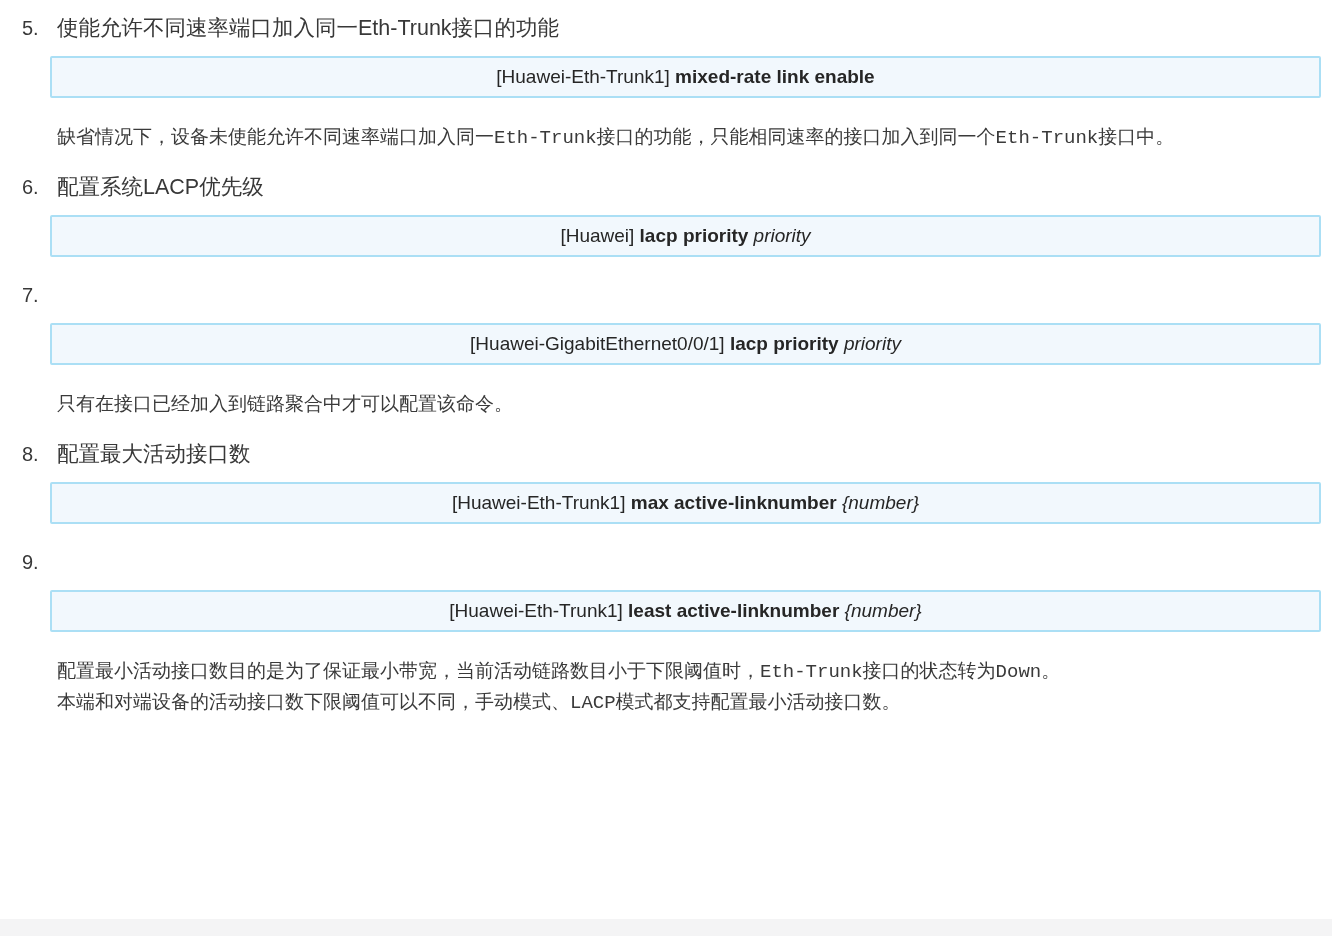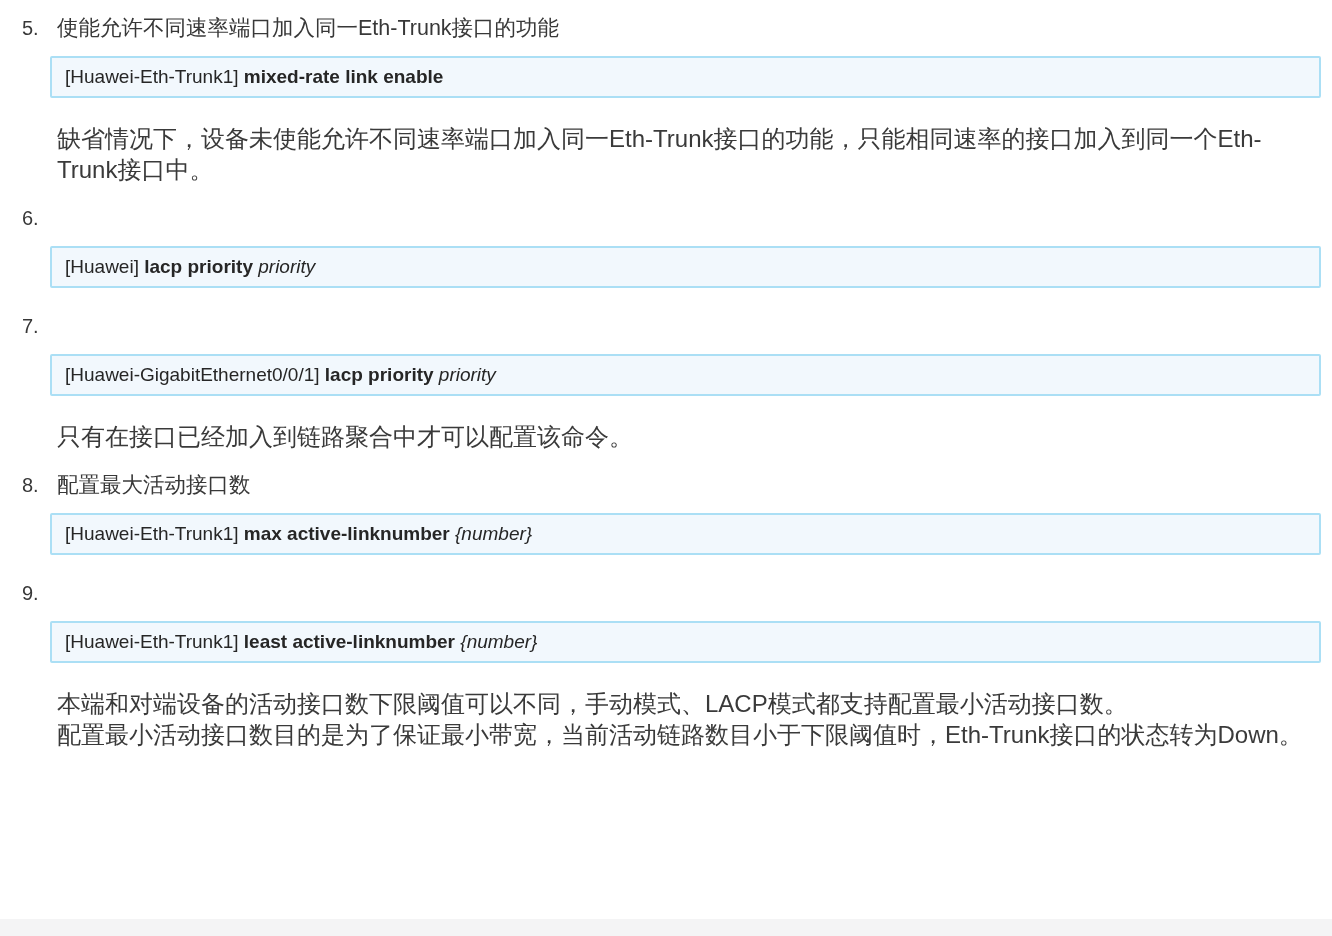--- a/index.html
+++ b/index.html
@@ -34,28 +34,30 @@
   .cmd-box {
     margin: 0 11px 25px 50px;
     background: #f2f8fd;
     border: 2px solid #abdff5;
     border-radius: 2px;
     padding: 7px 13px;
     font-size: 19px;
     line-height: 24px;
     color: #262626;
     white-space: nowrap;
+    text-align: center;
   }
   .cmd-box .kw { font-weight: bold; }
   .cmd-box .param { font-style: italic; }
   .desc {
     margin: 0 14px 0 57px;
-    font-size: 24px;
+    font-size: 19px;
     line-height: 31px;
     color: #3a3a3a;
+    font-family: Liberation Mono, monospace;
   }
   .footer-strip {
     position: absolute;
     left: 0; bottom: 0;
     width: 100%; height: 17px;
     background: #f4f4f5;
   }
 </style>
 </head>
 <body>
@@ -67,20 +69,21 @@
       <span class="num">5.</span>
       <span class="heading-text">使能允许不同速率端口加入同一Eth-Trunk接口的功能</span>
     </div>
     <div class="cmd-box"><span class="ctx">[Huawei-Eth-Trunk1] </span><span class="kw">mixed-rate link enable</span><span class="param"></span></div>
     <p class="desc">缺省情况下，设备未使能允许不同速率端口加入同一Eth-Trunk接口的功能，只能相同速率的接口加入到同一个Eth-Trunk接口中。</p>
   </section>
 
   <section class="section">
     <div class="heading">
       <span class="num">6.</span>
+      <span class="heading-text">配置系统LACP优先级</span>
     </div>
     <div class="cmd-box"><span class="ctx">[Huawei] </span><span class="kw">lacp priority</span><span class="param"> priority</span></div>
   </section>
 
   <section class="section">
     <div class="heading">
       <span class="num">7.</span>
     </div>
     <div class="cmd-box"><span class="ctx">[Huawei-GigabitEthernet0/0/1] </span><span class="kw">lacp priority</span><span class="param"> priority</span></div>
     <p class="desc">只有在接口已经加入到链路聚合中才可以配置该命令。</p>
@@ -92,18 +95,18 @@
       <span class="heading-text">配置最大活动接口数</span>
     </div>
     <div class="cmd-box"><span class="ctx">[Huawei-Eth-Trunk1] </span><span class="kw">max active-linknumber</span><span class="param"> {number}</span></div>
   </section>
 
   <section class="section">
     <div class="heading">
       <span class="num">9.</span>
     </div>
     <div class="cmd-box"><span class="ctx">[Huawei-Eth-Trunk1] </span><span class="kw">least active-linknumber</span><span class="param"> {number}</span></div>
+    <p class="desc">配置最小活动接口数目的是为了保证最小带宽，当前活动链路数目小于下限阈值时，Eth-Trunk接口的状态转为Down。</p>
     <p class="desc">本端和对端设备的活动接口数下限阈值可以不同，手动模式、LACP模式都支持配置最小活动接口数。</p>
-    <p class="desc">配置最小活动接口数目的是为了保证最小带宽，当前活动链路数目小于下限阈值时，Eth-Trunk接口的状态转为Down。</p>
   </section>
 
   <div class="footer-strip"></div>
 </div>
 
 </body></html>

